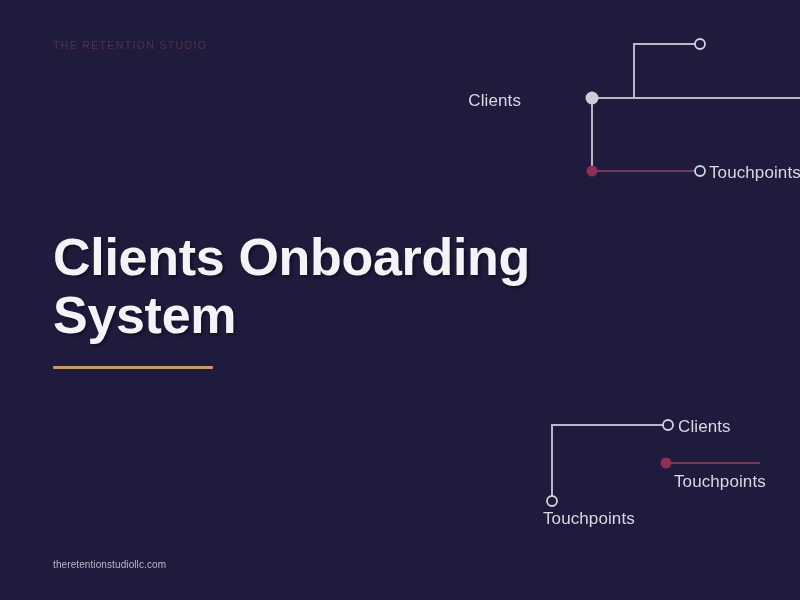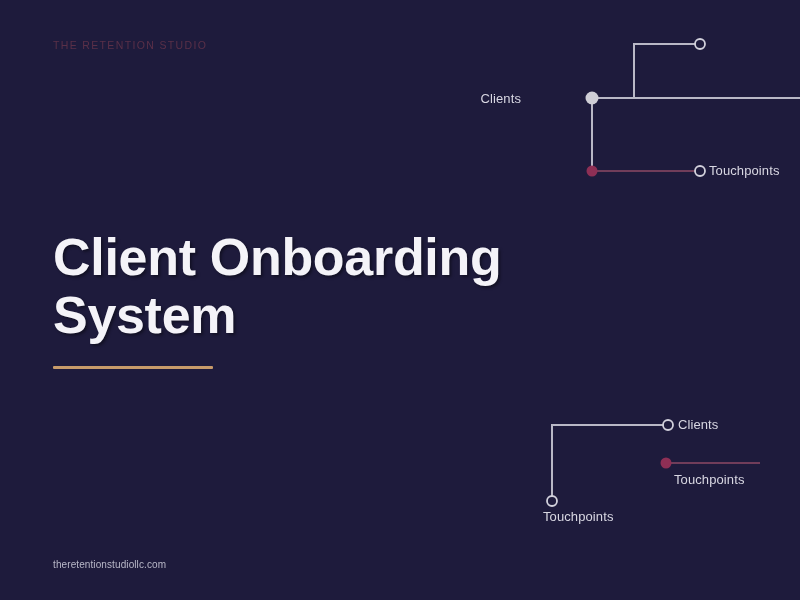--- a/index.html
+++ b/index.html
@@ -75,21 +75,21 @@
     left: 0;
     top: 0;
     width: 800px;
     height: 600px;
     pointer-events: none;
   }
   .diagram svg { display: block; }
 
   .node-label {
     position: absolute;
-    font-size: 13px;
+    font-size: 17px;
     color: #d8d7e2;
     white-space: nowrap;
     letter-spacing: 0.1px;
   }
   .node-label.right-align { text-align: right; }
 </style>
 </head>
 <body>
 
 <div id="slide">
@@ -112,21 +112,21 @@
       <circle cx="592" cy="171" r="5.5" fill="#8e2f55"></circle>
       <circle cx="700" cy="171" r="5" fill="#1e1b3c" stroke="#d2d1dc" stroke-width="1.8"></circle>
     </svg>
 
     <div class="node-label right-align" style="left:440px; top:91px; width:81px;">Clients</div>
 
     <div class="node-label" style="left:709px; top:163px;">Touchpoints</div>
   </div>
 
   <div class="title-block">
-    <h1 class="title">Client Onboarding System</h1>
+    <h1 class="title">Clients Onboarding System</h1>
     <div class="title-rule"></div>
   </div>
 
   <div class="diagram">
     <svg width="800" height="600" viewBox="0 0 800 600">
 
       <path d="M 668 425 H 552 V 501" fill="none" stroke="#b9b8c6" stroke-width="2"></path>
 
       <path d="M 666 463 H 760" fill="none" stroke="#8e4a64" stroke-width="1.6"></path>
 

